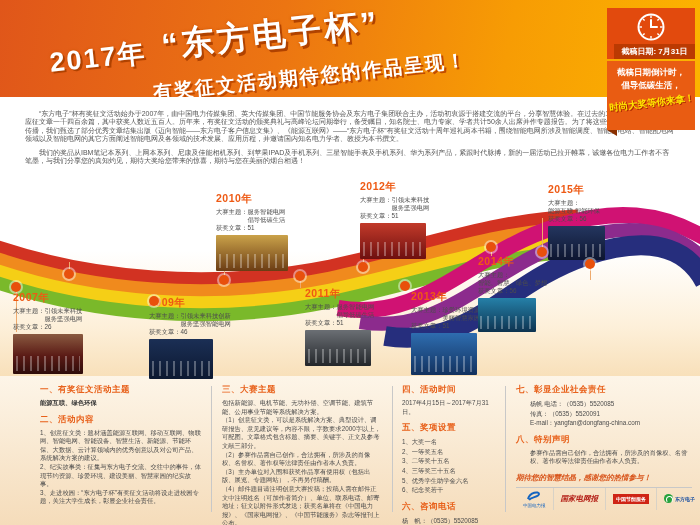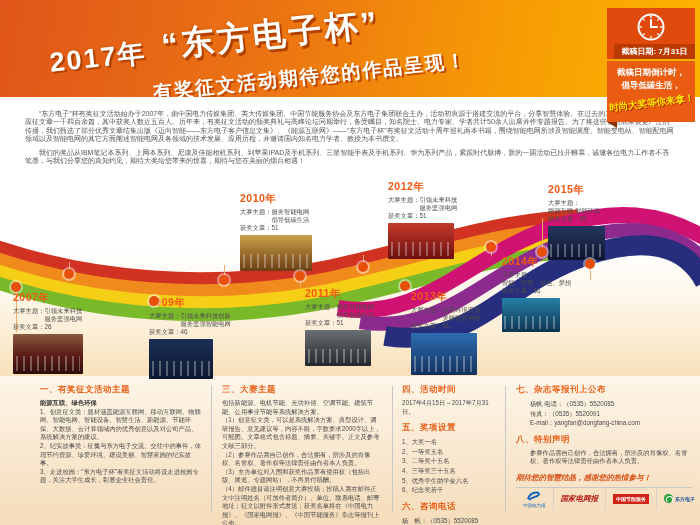--- a/index.html
+++ b/index.html
@@ -16,21 +16,21 @@
   .bt-cup{font-size:33px;font-weight:bold;letter-spacing:3px;
     text-shadow:2px 3px 0 #b04200,0 0 3px #c85200;}
   .bt-line2{margin:10px 0 0 100px;font-size:19px;font-weight:bold;letter-spacing:2px;
     text-shadow:2px 2px 0 #c14a00;}
 
   
   .deadline{position:absolute;right:5px;top:8px;width:88px;z-index:5;}
   .dl-top{background:#e24a0d;padding-top:4px;}
   .dl-clock{display:block;margin:0 auto;}
   .dl-date{background:#bb3a02;color:#fff;font-size:8px;font-weight:bold;text-align:center;padding:2px 0;margin-left:7px;}
-  .dl-bottom{position:relative;background:#e95c12;margin-top:2px;padding:5px 2px 12px;color:#fff;
+  .dl-bottom{position:relative;background:#e95c12;margin-top:2px;padding:5px 2px 20px;color:#fff;
     font-size:8.5px;font-weight:bold;text-align:center;line-height:1.5;}
   .dl-slogan{color:#ffe600;font-size:9.5px;font-weight:bold;white-space:nowrap;
     transform:rotate(-7deg);text-shadow:1px 1px 0 #a82800;margin-top:4px;}
   .dl-fold{position:absolute;left:0;bottom:-6px;width:0;height:0;
     border-top:6px solid #8a3000;border-left:10px solid transparent;}
 
   
   .main{position:absolute;left:0;top:97px;width:700px;height:279px;
     background:linear-gradient(180deg,#ffffff 0%,#ffffff 55%,#fdf0da 82%,#f8e0ba 100%);}
   .intro{position:absolute;left:25px;top:110px;width:650px;color:#565656;
@@ -41,25 +41,25 @@
 
   .tl-entry{position:absolute;z-index:3;}
   .tl-year{font-size:10.5px;font-weight:bold;color:#ee5a14;letter-spacing:.5px;}
   .tl-lines{margin-top:2px;font-size:6.3px;line-height:8px;color:#4d4d4d;white-space:pre-line;}
   .photo{margin-top:3px;width:64px;height:36px;border-radius:1px;position:relative;}
   .photo::after{content:"";position:absolute;left:4%;bottom:8%;width:92%;height:38%;
     background:repeating-linear-gradient(90deg,rgba(255,255,255,.30) 0 2px,rgba(255,255,255,0) 2px 7px);}
   .e07{left:13px;top:291px;width:88px}   .p07{width:70px;height:40px;background:linear-gradient(180deg,#8a5a40,#5a1a15 55%,#2e0c0a);}
   .e08{left:74px;top:189px;width:100px}  .p08{background:linear-gradient(180deg,#9aa3ad,#4a525c);}
   .e09{left:149px;top:296px;width:100px} .p09{width:64px;height:40px;background:linear-gradient(180deg,#1b2f55,#0c1830);}
-  .e10{left:240px;top:192px;width:88px}  .p10{width:72px;background:linear-gradient(180deg,#caa24a,#6b3c14);}
+  .e10{left:216px;top:192px;width:88px}  .p10{width:72px;background:linear-gradient(180deg,#caa24a,#6b3c14);}
   .e11{left:305px;top:287px;width:88px}  .p11{width:66px;background:linear-gradient(180deg,#6b6f74,#23262a);}
-  .e12{left:388px;top:180px;width:88px}  .p12{width:66px;background:linear-gradient(180deg,#c23a2a,#6e0f0f);}
+  .e12{left:360px;top:180px;width:88px}  .p12{width:66px;background:linear-gradient(180deg,#c23a2a,#6e0f0f);}
   .e13{left:411px;top:290px;width:88px}  .p13{width:66px;height:42px;background:linear-gradient(180deg,#2e6db0,#12315e);}
-  .e14{left:502px;top:255px;width:92px}  .p14{width:58px;height:34px;background:linear-gradient(180deg,#2580a8,#0d3350);}
+  .e14{left:478px;top:255px;width:92px}  .p14{width:58px;height:34px;background:linear-gradient(180deg,#2580a8,#0d3350);}
   .e15{left:548px;top:183px;width:85px}  .p15{width:57px;height:34px;background:linear-gradient(180deg,#24365f,#0d1530);}
   .e16{left:594px;top:279px;width:85px}  .p16{width:64px;height:42px;background:linear-gradient(180deg,#3a6fb5,#16325f);}
 
   .dot{position:absolute;width:10px;height:10px;border-radius:50%;background:#e8500c;z-index:4;
     box-shadow:0 0 0 2px rgba(255,255,255,.45);transform:translate(-50%,-50%);}
   .conn{position:absolute;width:1px;background:#eeaa6d;z-index:2;}
 
   
   .bottom{position:absolute;left:0;top:376px;width:700px;height:149px;
     background:linear-gradient(180deg,#fdf5e8,#f5dcba);}
@@ -236,20 +236,21 @@
   <div class="dot" style="left:590px;top:264px"></div>
 
   <div class="bottom"></div>
   <div class="vd vd1"></div>
   <div class="vd vd2"></div>
   <div class="vd vd3"></div>
 
   <div class="col col1">
     <div class="sec-h">一、有奖征文活动主题</div>
     <div class="sec-b bold">能源互联、绿色环保</div>
+    <div class="sec-h mt">二、活动内容</div>
     <div class="sec-b">1、创意征文类：题材涵盖能源互联网、移动互联网、物联网、智能电网、智能设备、智慧生活、新能源、节能环保、大数据、云计算领域内的优秀创意以及对公司产品、系统解决方案的建议。
 2、纪实故事类：征集与东方电子交流、交往中的事件，体现节约资源、珍爱环境、建设美丽、智慧家园的纪实故事。
 3、走进校园：“东方电子杯”有奖征文活动将设走进校园专题，关注大学生成长，彰显企业社会责任。</div>
   </div>
 
   <div class="col col2">
     <div class="sec-h">三、大赛主题</div>
     <div class="sec-b">包括新能源、电机节能、无功补偿、空调节能、建筑节能、公用事业节能等系统解决方案。
 （1）创意征文类，可以是系统解决方案、典型设计、调研报告、意见建议等，内容不限，字数要求2000字以上，可配图。文章格式包含标题、摘要、关键字、正文及参考文献三部分。
 （2）参赛作品需自己创作，合法拥有，所涉及的肖像权、名誉权、著作权等法律责任由作者本人负责。
@@ -268,21 +269,21 @@
 5、优秀学生助学金六名
 6、纪念奖若干</div>
     <div class="sec-h mt">六、咨询电话</div>
     <div class="sec-b list">杨　帆：（0535）5520085
 江蕴薇：（010）52238128
 沙专员：（010）58363319
 聂　杰：（010）64522338</div>
   </div>
 
   <div class="col col4">
-    <div class="sec-h">七、杂志等报刊上公布</div>
+    <div class="sec-h">七、彰显企业社会责任</div>
     <div class="sec-b list ind">杨帆 电话：（0535）5520085
 传真：（0535）5520091
 E-mail：yangfan@dongfang-china.com</div>
     <div class="sec-h mt">八、特别声明</div>
     <div class="sec-b ind">参赛作品需自己创作，合法拥有，所涉及的肖像权、名誉权、著作权等法律责任由作者本人负责。</div>
 
     <div class="slogan">期待您的智慧结晶，感谢您的热情参与！</div>
     <div class="hr4"></div>
 
     <div class="logos">

